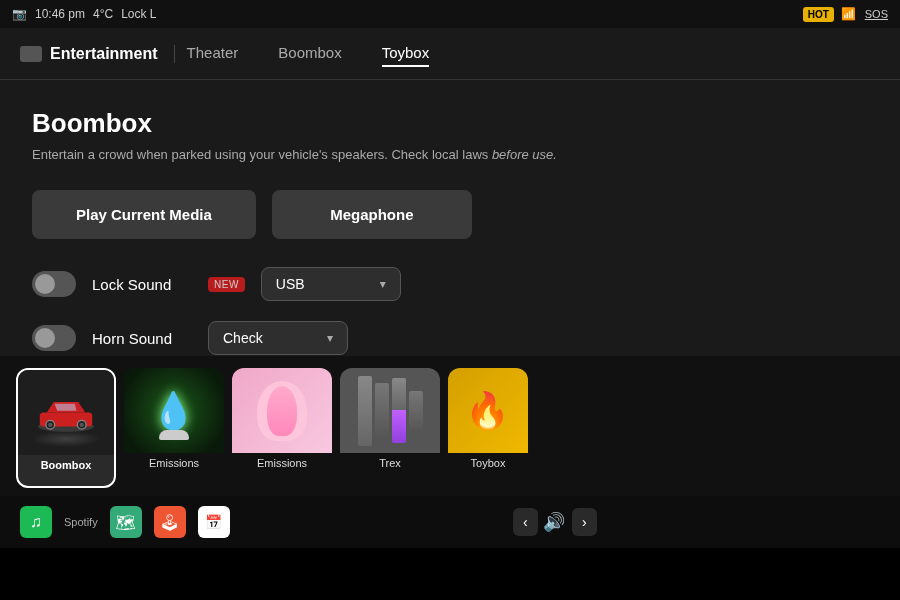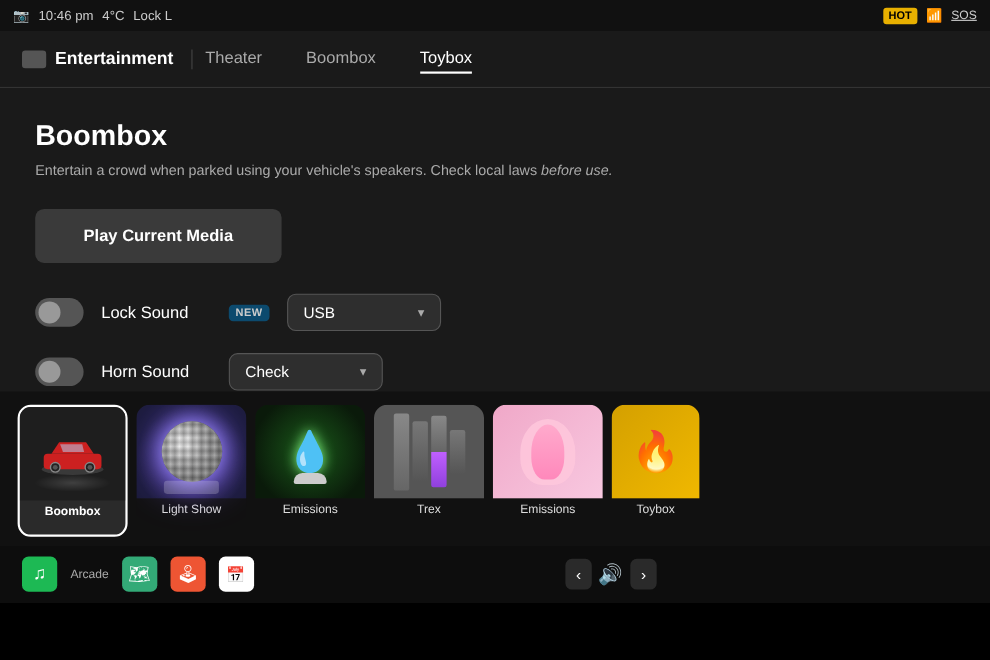--- a/index.html
+++ b/index.html
@@ -142,24 +142,24 @@
       top: 3px;
       left: 3px;
       transition: left 0.2s;
     }
     .setting-label {
       color: #fff;
       font-size: 15px;
       min-width: 100px;
     }
     .badge-new {
-      background: #0c4a6e;
+      background: #b91c1c;
       color: #ccc;
       font-size: 10px;
-      font-weight: 700;
+      font-weight: 400;
       padding: 2px 6px;
       border-radius: 4px;
       letter-spacing: 0.5px;
     }
     .dropdown {
       background: #2e2e2e;
       border: 1px solid #555;
       border-radius: 8px;
       color: #fff;
       font-size: 14px;
@@ -368,20 +368,21 @@
 
   <div class="page-body">
     <div class="page-title">Boombox</div>
     <div class="page-subtitle">
       <span>Entertain a crowd when parked using your vehicle's speakers. Check local laws</span>
       <em>before use.</em>
     </div>
 
     <div class="buttons-row">
       <button class="btn-main">Play Current Media</button>
+      <button class="btn-main">Megaphone</button>
     </div>
 
     <div class="setting-row">
       <div class="toggle"></div>
       <span class="setting-label">Lock Sound</span>
       <span class="badge-new">NEW</span>
       <div class="dropdown">
         <span>USB</span>
         <span class="dropdown-arrow">▾</span>
       </div>
@@ -409,77 +410,65 @@
           <circle cx="22" cy="36" r="5" fill="#222" stroke="#888" stroke-width="1.5"></circle>
           <circle cx="58" cy="36" r="5" fill="#222" stroke="#888" stroke-width="1.5"></circle>
           <circle cx="22" cy="36" r="2.5" fill="#555"></circle>
           <circle cx="58" cy="36" r="2.5" fill="#555"></circle>
         </svg>
         <div class="shadow-ring"></div>
       </div>
       <div class="app-card-label selected-label">Boombox</div>
     </div>
 
-    <div class="app-card card-lightshow">
-      <div class="app-card-bg">
-        <div class="disco-ball">
-          <div style="position:absolute;top:0;left:0;right:0;bottom:0;border-radius:50%;background:repeating-linear-gradient(0deg,rgba(255,255,255,0.1) 0px,rgba(0,0,0,0.2) 4px,rgba(255,255,255,0.1) 8px);"></div>
-          <div style="position:absolute;top:0;left:0;right:0;bottom:0;border-radius:50%;background:repeating-linear-gradient(90deg,rgba(255,255,255,0.1) 0px,rgba(0,0,0,0.2) 4px,rgba(255,255,255,0.1) 8px);"></div>
-        </div>
-        <div style="position:absolute;bottom:4px;left:0;right:0;text-align:center;">
-          <div style="width:50px;height:12px;background:rgba(255,255,255,0.2);border-radius:3px;margin:0 auto;"></div>
-        </div>
-      </div>
-      <div class="app-card-label">Light Show</div>
-    </div>
 
     <div class="app-card card-colorizer">
       <div class="app-card-bg" style="background: radial-gradient(circle at 50% 50%, #1a5a1a, #0a1a0a 80%);">
         <div style="position:relative;">
           <span style="font-size:36px;filter:drop-shadow(0 0 6px #88ff88);">💧</span>
           <div style="position:absolute;bottom:-8px;left:50%;transform:translateX(-50%);width:30px;height:10px;background:#ccc;border-radius:8px 8px 2px 2px;"></div>
         </div>
       </div>
       <div class="app-card-label">Emissions</div>
     </div>
 
+    <div class="app-card card-emissions">
+      <div class="app-card-bg" style="background: linear-gradient(135deg, #f0a8c8, #f8c8e0);">
+        <div style="width:50px;height:60px;border-radius:50% 50% 40% 40%;background:rgba(255,200,220,0.8);display:flex;align-items:center;justify-content:center;overflow:hidden;">
+          <div style="width:30px;height:50px;background:linear-gradient(180deg,#ffaacc,#ff88bb);border-radius:50% 50% 40% 40%;"></div>
+        </div>
+      </div>
+      <div class="app-card-label">Emissions</div>
+    </div>
+
     <div class="app-card card-trex">
       <div class="app-card-bg" style="background: #555; display:flex; align-items:center; justify-content:center; gap:3px;">
         <div style="width:14px;height:70px;background:linear-gradient(180deg,#888,#666);border-radius:2px;"></div>
         <div style="width:14px;height:55px;background:linear-gradient(180deg,#777,#555);border-radius:2px;"></div>
         <div style="width:14px;height:65px;background:linear-gradient(180deg,#888,#666);border-radius:2px; background-image:linear-gradient(180deg,#888 0%,#666 50%,#c060ff 50%,#9040dd 100%);"></div>
         <div style="width:14px;height:40px;background:linear-gradient(180deg,#777,#555);border-radius:2px;"></div>
       </div>
       <div class="app-card-label">Trex</div>
     </div>
 
-    <div class="app-card card-emissions">
-      <div class="app-card-bg" style="background: linear-gradient(135deg, #f0a8c8, #f8c8e0);">
-        <div style="width:50px;height:60px;border-radius:50% 50% 40% 40%;background:rgba(255,200,220,0.8);display:flex;align-items:center;justify-content:center;overflow:hidden;">
-          <div style="width:30px;height:50px;background:linear-gradient(180deg,#ffaacc,#ff88bb);border-radius:50% 50% 40% 40%;"></div>
-        </div>
-      </div>
-      <div class="app-card-label">Emissions</div>
-    </div>
-
     <div class="app-card card-romance" style="width:80px;">
       <div class="app-card-bg" style="background: linear-gradient(135deg, #d4a000, #f0b800);">
         <span style="font-size:36px;">🔥</span>
       </div>
       <div class="app-card-label">Toybox</div>
     </div>
 
   </div>
 
   <div class="taskbar">
     <div class="taskbar-left">
       <div class="taskbar-icon" style="background:#1db954;">
         <span style="color:#fff;font-size:16px;">♫</span>
       </div>
-      <span style="color:#aaa;font-size:11px;">Arcade</span>
+      <span style="color:#aaa;font-size:11px;">Spotify</span>
       <div class="taskbar-icon" style="background:#3a7;">
         <span style="color:#fff;font-size:16px;">🗺</span>
       </div>
       <div class="taskbar-icon" style="background:#e53;">
         <span style="color:#fff;font-size:16px;">🕹</span>
       </div>
       <div class="taskbar-icon" style="background:#fff;">
         <span style="color:#333;font-size:14px;">📅</span>
       </div>
     </div>

